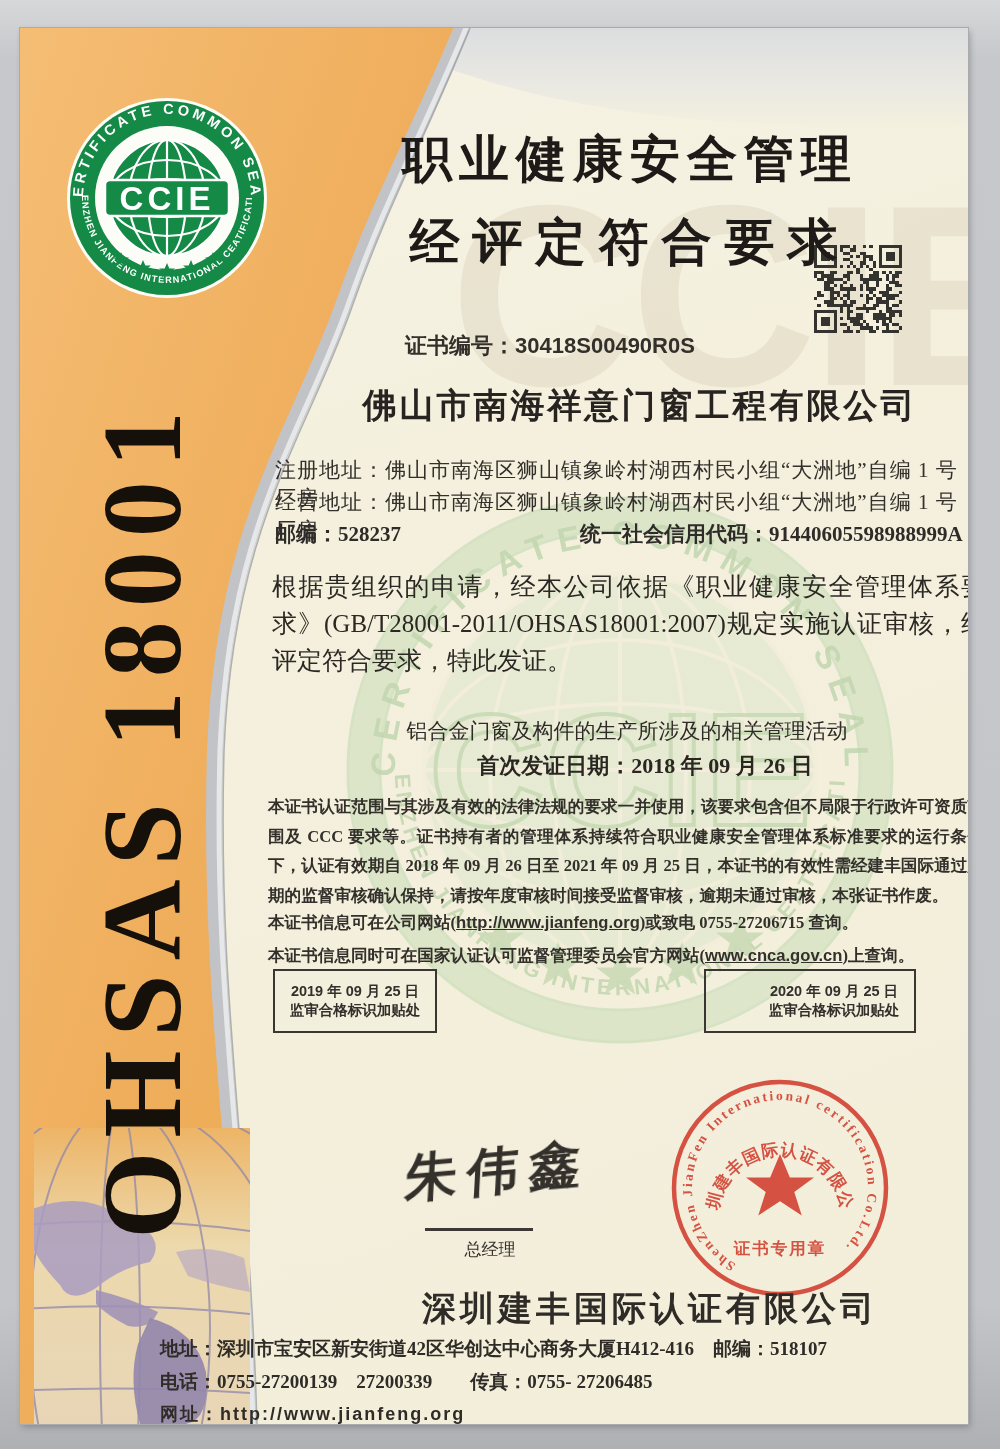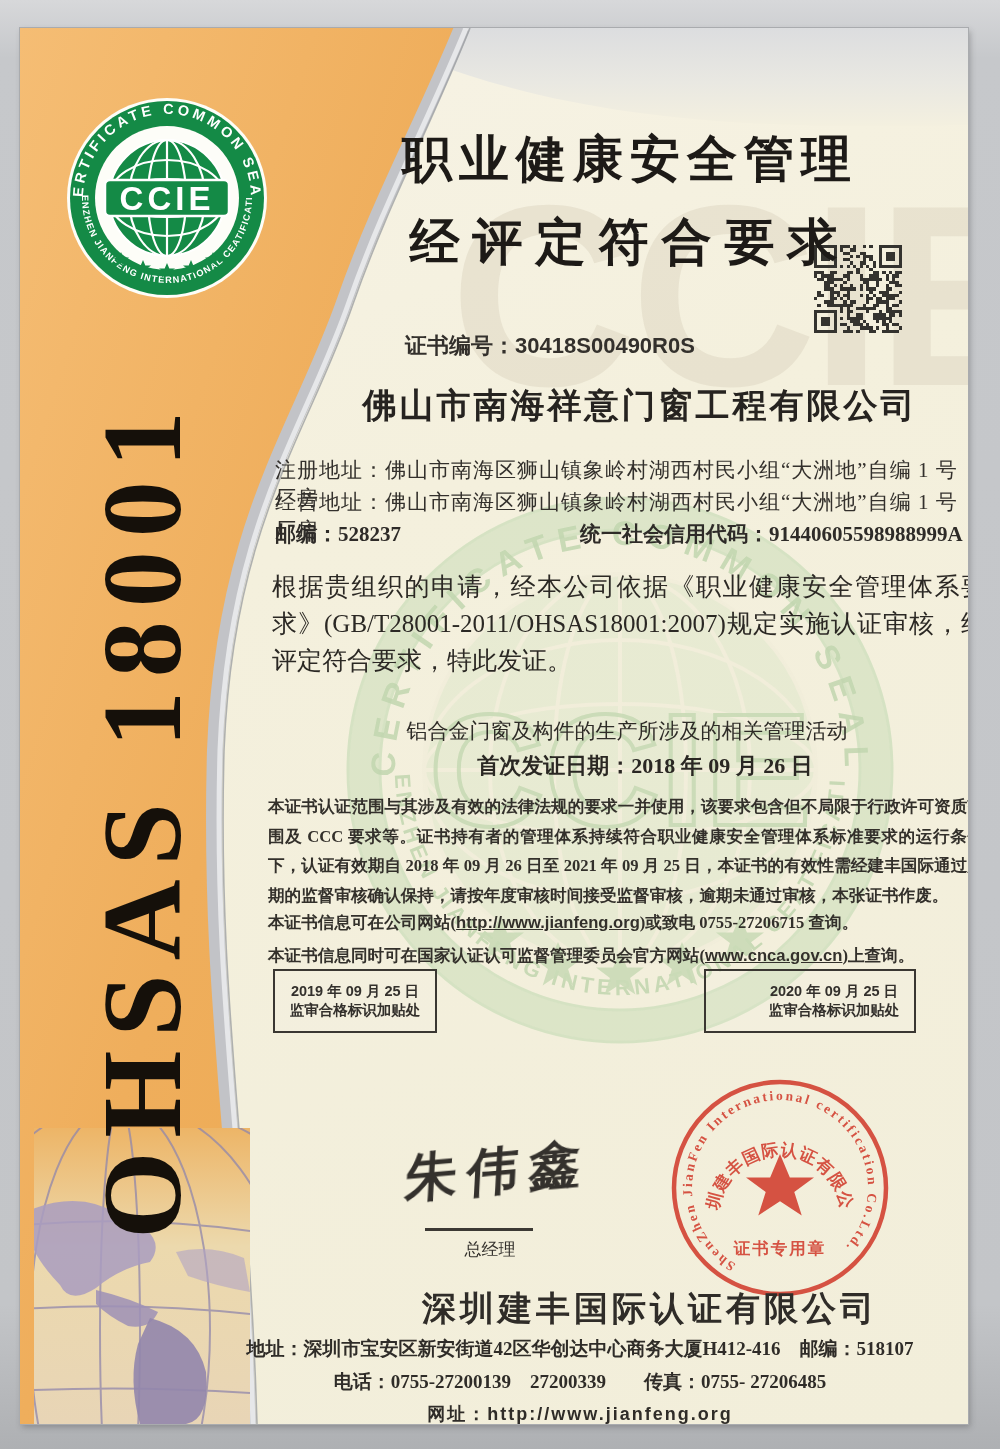--- a/index.html
+++ b/index.html
@@ -65,21 +65,21 @@
   #audit-box-1{left:253px;top:941px;}
   #audit-box-2{left:684px;top:941px;padding-left:48px;}
   #signature-name{left:368px;top:1108px;width:220px;text-align:center;
      font-size:52px;font-weight:bold;color:#34312d;letter-spacing:10px;
      transform:rotate(-5deg) skewX(-8deg);filter:blur(.4px);}
   #signature-line{left:405px;top:1200px;width:108px;height:3px;background:#3c3934;}
   #signer-title{left:416px;top:1210px;width:108px;text-align:center;font-size:17px;color:#33302c;}
   #issuer-name{left:250px;top:1258px;width:760px;text-align:center;
      font-family:"Liberation Sans",sans-serif;font-weight:bold;font-size:34px;
      letter-spacing:4px;color:#2f2c28;}
-  .footer-line{left:140px;width:840px;text-align:center;font-weight:bold;color:#2f2c28;}
+  .footer-line{left:140px;width:840px;text-align:left;font-weight:bold;color:#2f2c28;}
   #footer-addr{top:1308px;font-size:19px;}
   #footer-phone{top:1341px;font-size:19px;}
   #footer-web{top:1374px;font-size:18px;font-family:"Liberation Sans",sans-serif;letter-spacing:2px;}
 </style>
 </head>
 <body>
 
 <div id="sheet" class="abs">
 
   <svg class="abs" style="left:0;top:0" width="948" height="1396" viewBox="20 28 948 1396">

